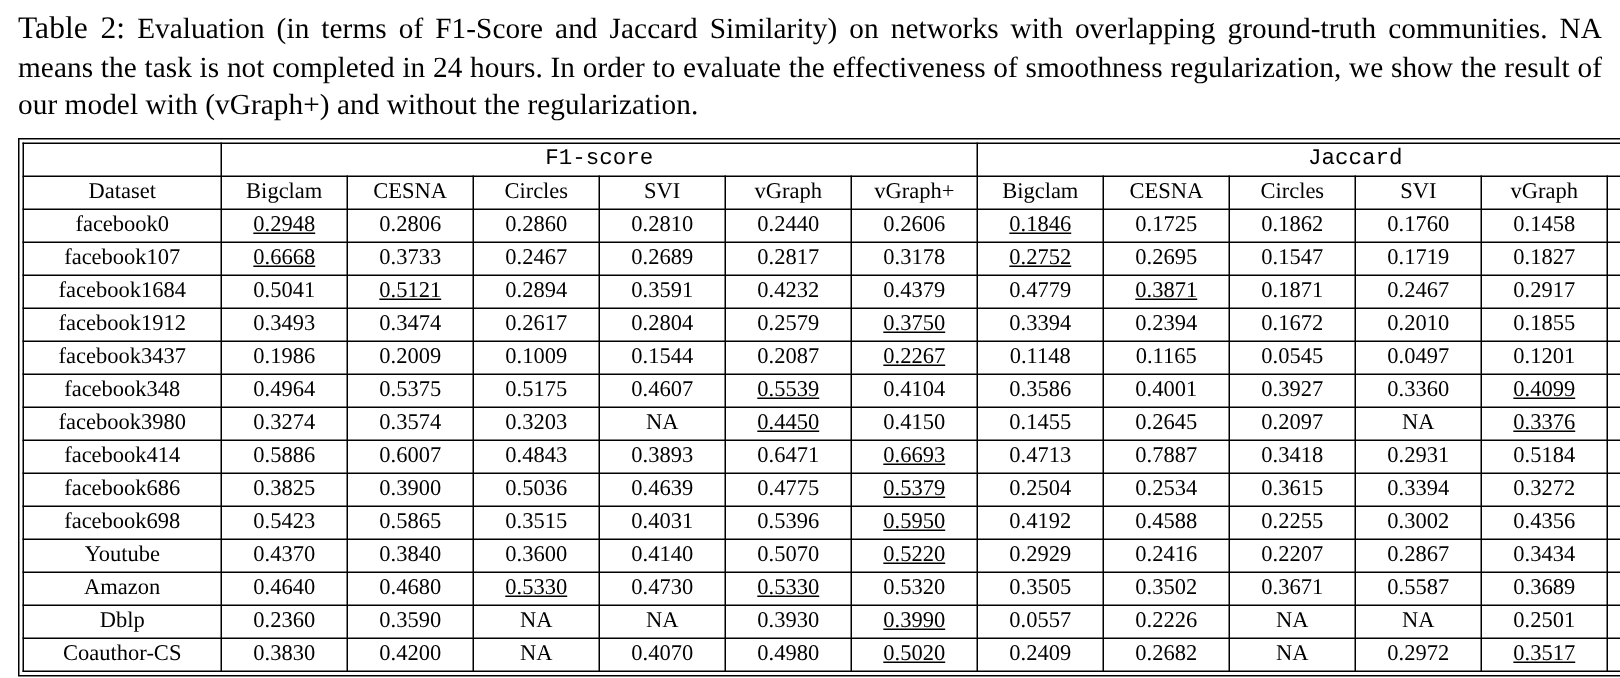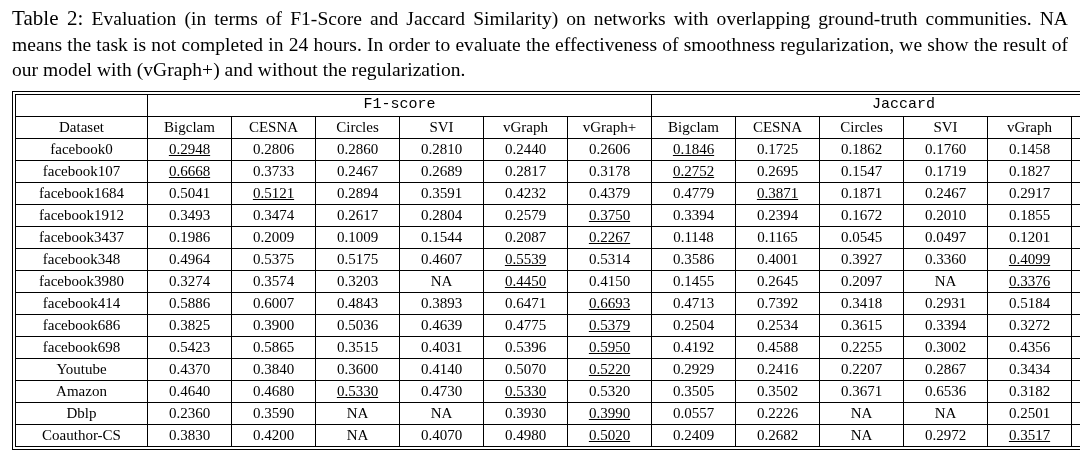--- a/index.html
+++ b/index.html
@@ -188,21 +188,21 @@
             <td>0.1201</td>
             <td class="bold">0.1328</td>
           </tr>
           <tr>
             <td class="dataset">facebook348</td>
             <td>0.4964</td>
             <td>0.5375</td>
             <td>0.5175</td>
             <td>0.4607</td>
             <td class="bold">0.5539</td>
-            <td>0.5314</td>
+            <td>0.4104</td>
             <td>0.3586</td>
             <td>0.4001</td>
             <td>0.3927</td>
             <td>0.3360</td>
             <td class="bold">0.4099</td>
             <td>0.4050</td>
           </tr>
           <tr>
             <td class="dataset">facebook3980</td>
             <td>0.3274</td>
@@ -220,21 +220,21 @@
           </tr>
           <tr>
             <td class="dataset">facebook414</td>
             <td>0.5886</td>
             <td>0.6007</td>
             <td>0.4843</td>
             <td>0.3893</td>
             <td>0.6471</td>
             <td class="bold">0.6693</td>
             <td>0.4713</td>
-            <td>0.7392</td>
+            <td>0.7887</td>
             <td>0.3418</td>
             <td>0.2931</td>
             <td>0.5184</td>
             <td class="bold">0.5587</td>
           </tr>
           <tr>
             <td class="dataset">facebook686</td>
             <td>0.3825</td>
             <td>0.3900</td>
             <td>0.5036</td>
@@ -282,22 +282,22 @@
             <td class="dataset">Amazon</td>
             <td>0.4640</td>
             <td>0.4680</td>
             <td class="bold">0.5330</td>
             <td>0.4730</td>
             <td class="bold">0.5330</td>
             <td>0.5320</td>
             <td>0.3505</td>
             <td>0.3502</td>
             <td>0.3671</td>
-            <td>0.6536</td>
-            <td>0.3182</td>
+            <td>0.5587</td>
+            <td>0.3689</td>
             <td class="bold">0.3693</td>
           </tr>
           <tr>
             <td class="dataset">Dblp</td>
             <td>0.2360</td>
             <td>0.3590</td>
             <td>NA</td>
             <td>NA</td>
             <td>0.3930</td>
             <td class="bold">0.3990</td>

